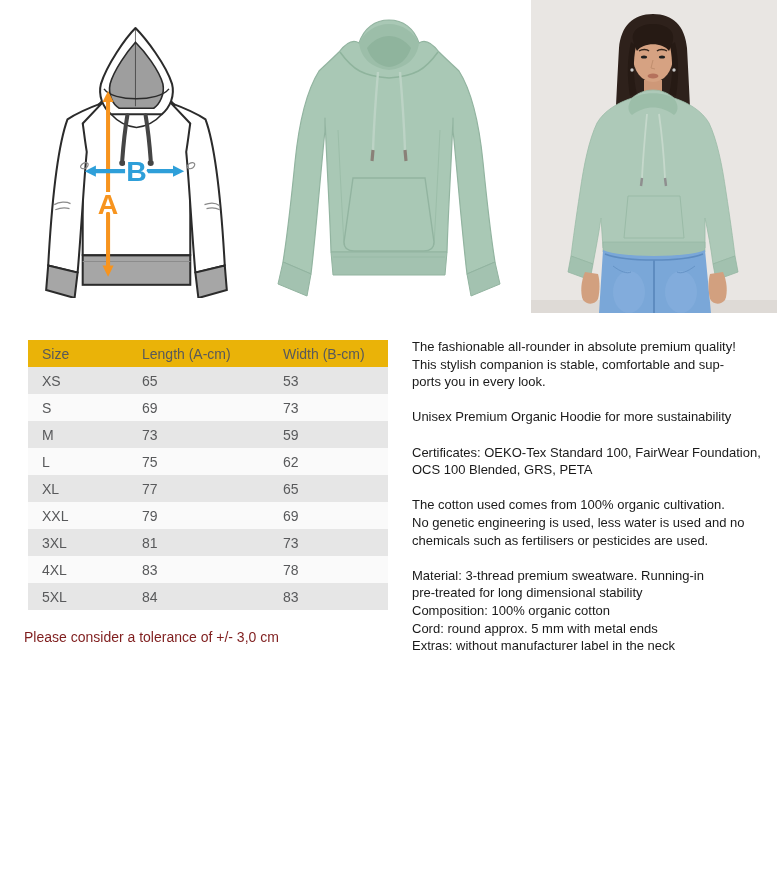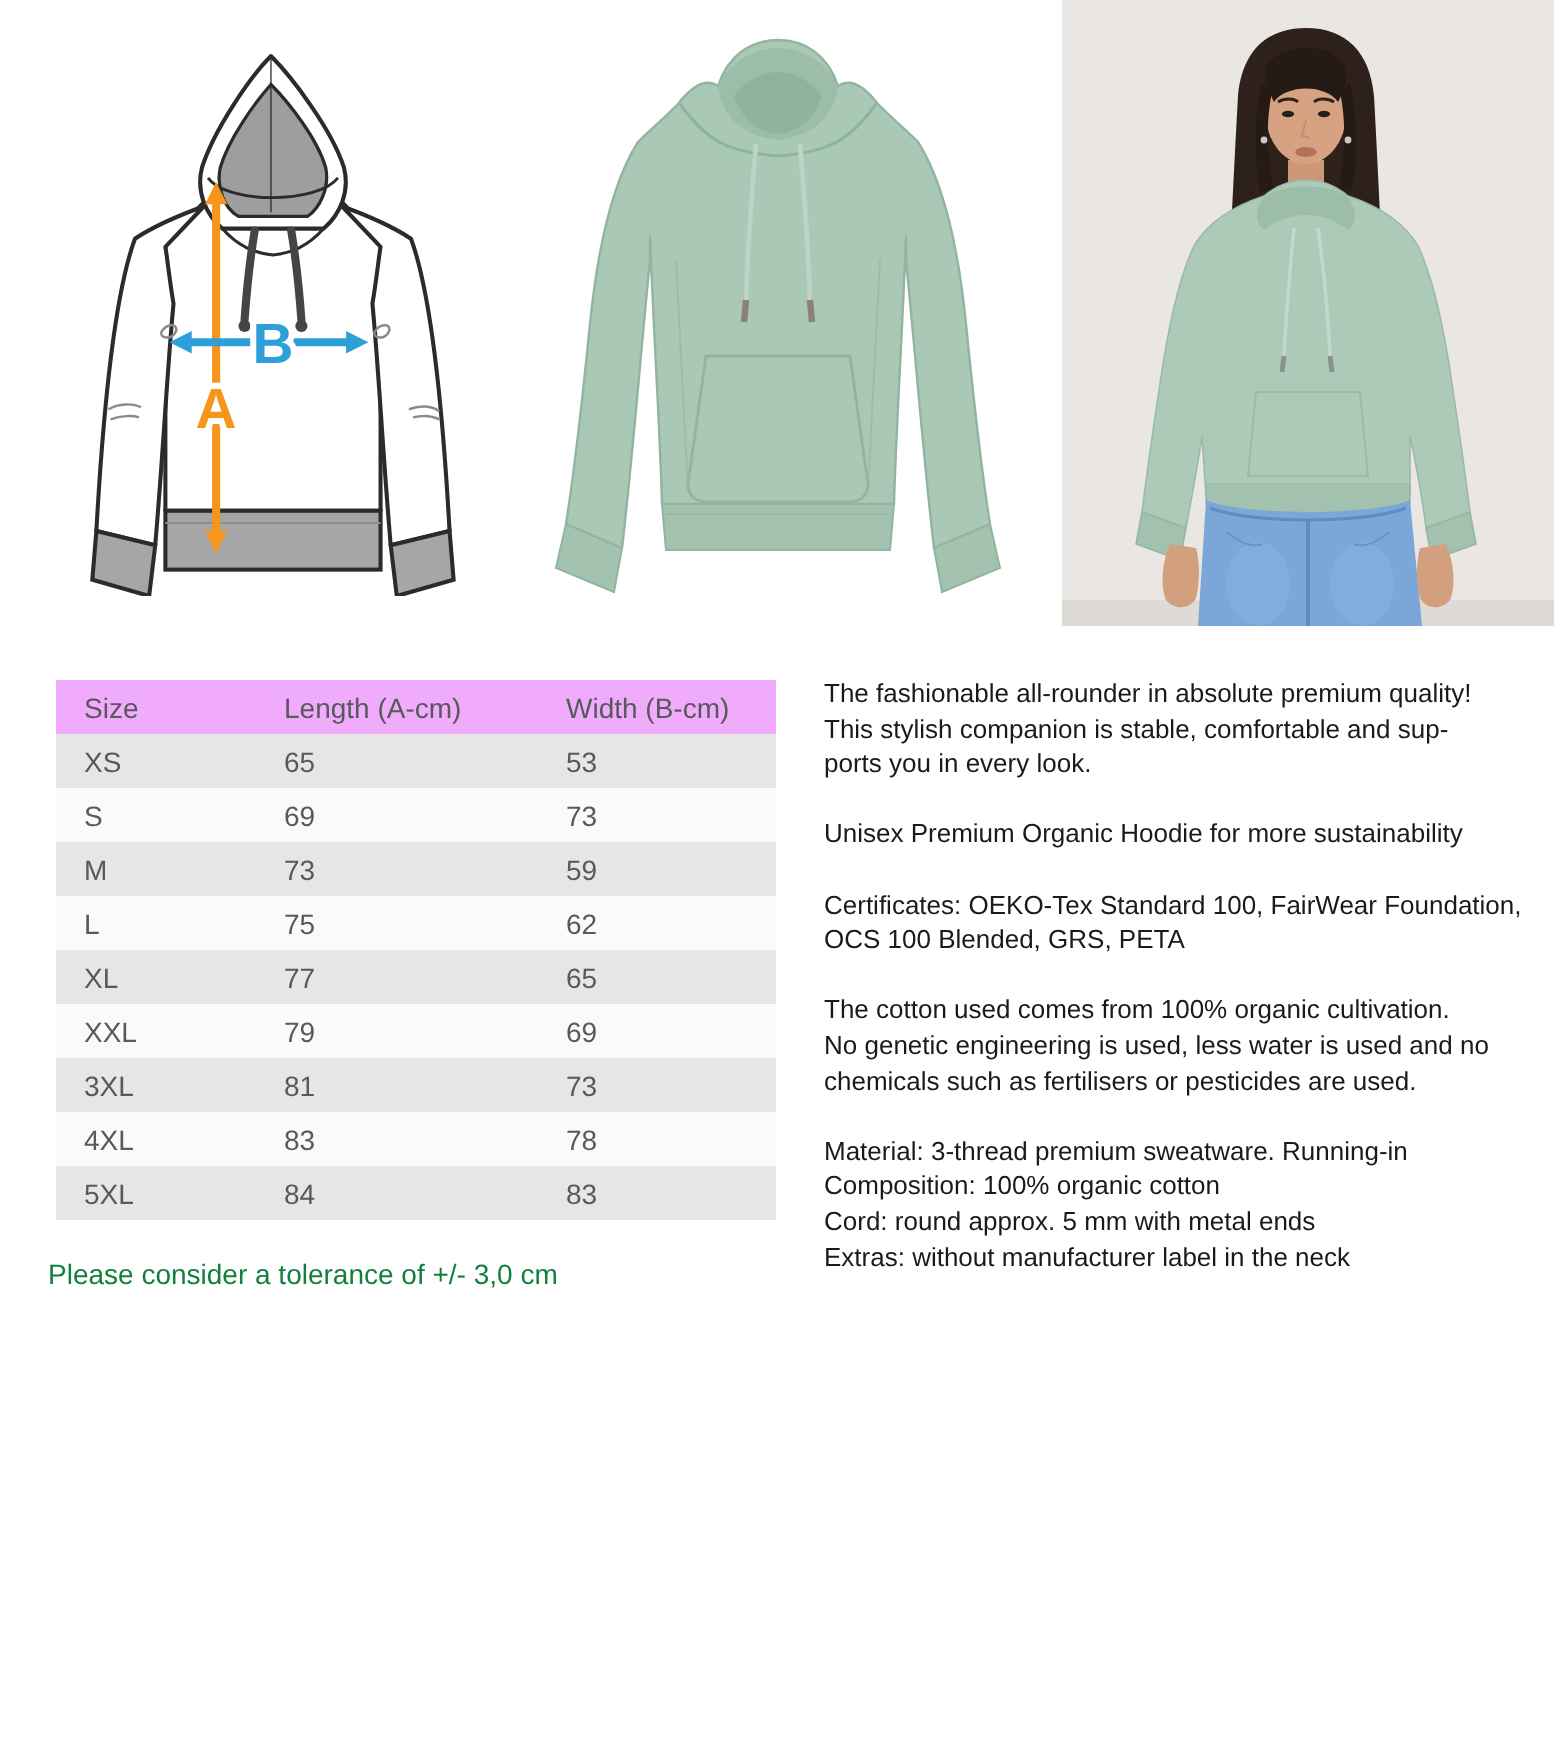--- a/index.html
+++ b/index.html
@@ -15,27 +15,27 @@
   
   #size-table{
     position:absolute;left:28px;top:340px;width:360px;
     border-collapse:collapse;table-layout:fixed;
     font-size:14px;color:#58595b;
   }
   #size-table th,#size-table td{
     font-weight:normal;text-align:left;padding:0 0 0 14px;height:27px;
     white-space:nowrap;overflow:hidden;
   }
-  #size-table thead tr{background:#f0abfc;margin-top:26px;}
+  #size-table thead tr{background:#eab308;margin-top:26px;}
   #size-table tbody tr:nth-child(odd){background:#e6e6e6;}
   #size-table tbody tr:nth-child(even){background:#fafafa;}
 
   #tolerance-note{
     position:absolute;left:24px;top:629px;
-    font-size:14px;color:#15803d;white-space:nowrap;
+    font-size:14px;color:#7f1d1d;white-space:nowrap;
   }
 
   
   #description{
     position:absolute;left:412px;top:338px;width:362px;
     font-size:13px;color:#1a1a1a;
   }
   #description .para{margin:0 0 17.6px 0;}
   #description .line{line-height:17.6px;white-space:nowrap;}
 
@@ -255,17 +255,18 @@
     <div class="line">Certificates: OEKO-Tex Standard 100, FairWear Foundation,</div>
     <div class="line">OCS 100 Blended, GRS, PETA</div>
   </div>
   <div class="para">
     <div class="line">The cotton used comes from 100% organic cultivation.</div>
     <div class="line">No genetic engineering is used, less water is used and no</div>
     <div class="line">chemicals such as fertilisers or pesticides are used.</div>
   </div>
   <div class="para">
     <div class="line">Material: 3-thread premium sweatware. Running-in</div>
+    <div class="line">pre-treated for long dimensional stability</div>
     <div class="line">Composition: 100% organic cotton</div>
     <div class="line">Cord: round approx. 5 mm with metal ends</div>
     <div class="line">Extras: without manufacturer label in the neck</div>
   </div>
 </div>
 
 </body></html>

